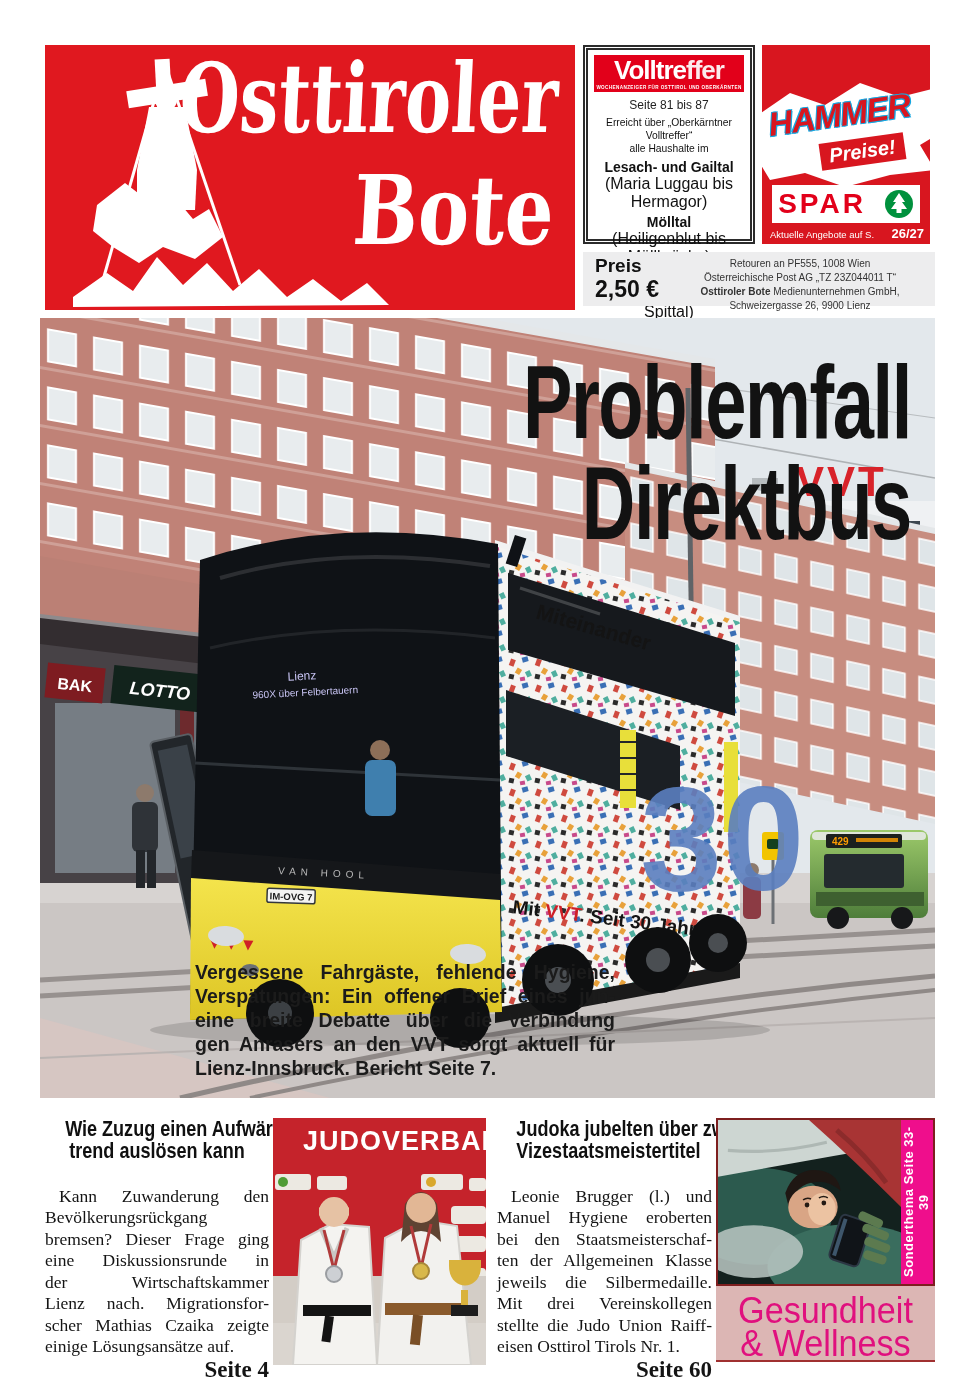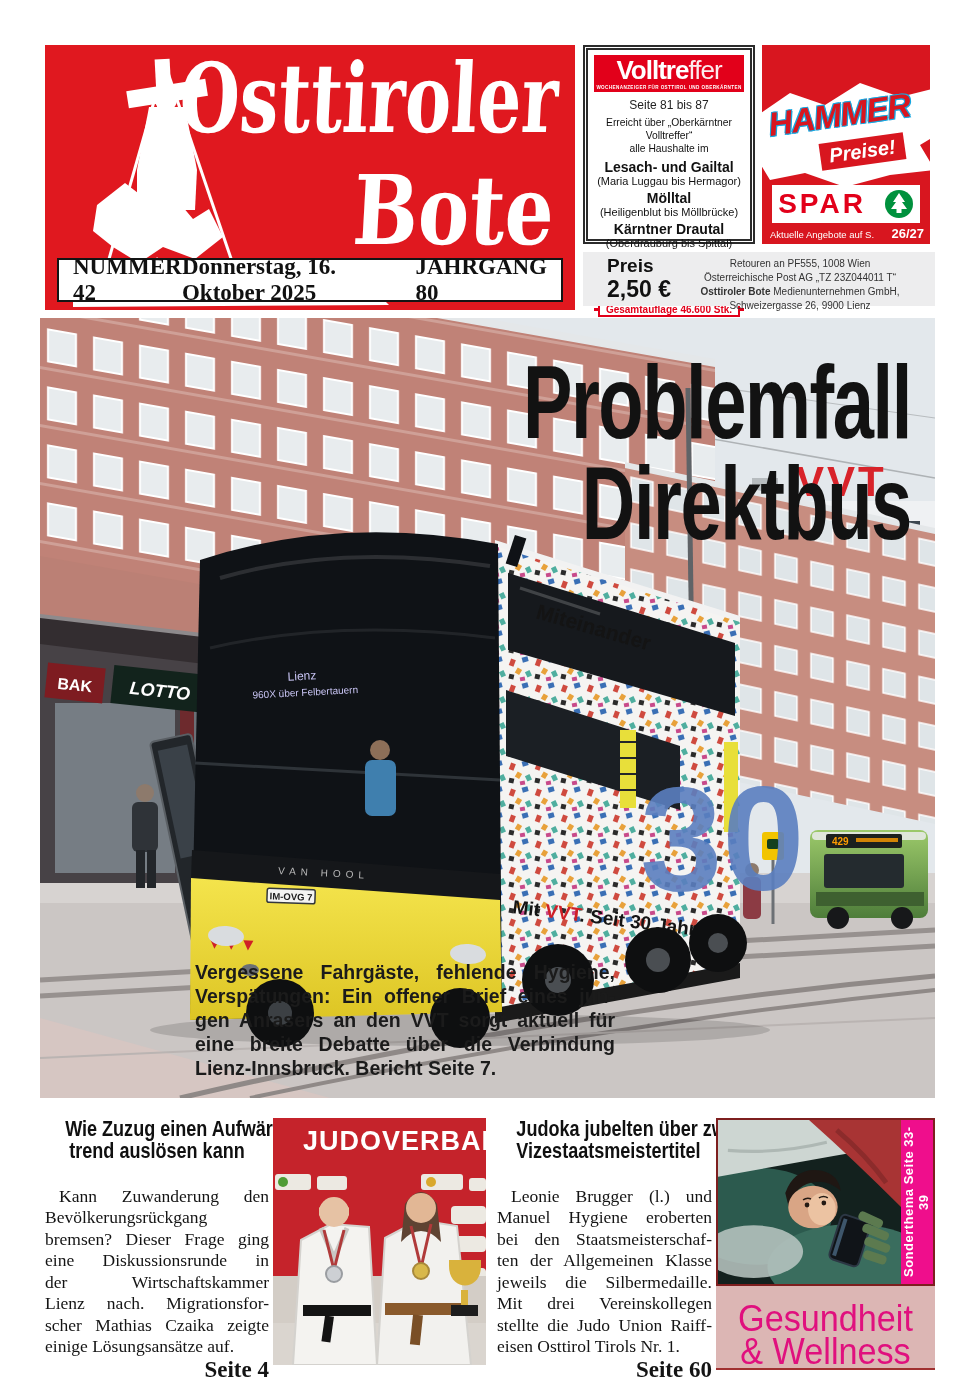--- a/index.html
+++ b/index.html
@@ -18,26 +18,26 @@
          transform-origin:right top;}
   .datebar{position:absolute;left:12px;right:12px;bottom:8px;height:40px;background:#fff;
            border:2px solid #141414;display:flex;align-items:center;justify-content:space-between;
            padding:0 14px;font-family:"Liberation Serif",serif;font-weight:bold;font-size:23px;color:#111;}
 
   
   .vtbox{left:583px;top:45px;width:172px;height:199px;background:#fff;border:5px double #2b2b2b;
          box-sizing:border-box;text-align:center;padding:5px 4px 3px;}
   .vt-logo{background:#e2001a;color:#fff;margin:0 2px;padding:2px 2px 2px;}
   .vt-logo-main{font-size:26px;font-weight:bold;line-height:1;letter-spacing:-1px;}
-  .vt-logo-main .lt{font-weight:normal;opacity:.92;}
+  .vt-logo-main .lt{font-weight:bold;opacity:.92;}
   .vt-tag{font-size:4.6px;letter-spacing:.4px;font-weight:bold;margin-top:2px;white-space:nowrap;}
   .vt-pages{margin-top:6px;font-size:12px;color:#222;}
   .vt-reach{margin-top:5px;font-size:10.3px;line-height:1.25;color:#111;}
   .vt-rn{font-weight:bold;font-size:14px;margin-top:3px;color:#111;}
-  .vt-rd{font-size:11px;color:#111;}
+  .vt-rd{font-size:16px;color:#111;}
   .vt-circ{position:relative;margin-top:7px;}
   .vt-circ::before{content:"";position:absolute;left:2px;right:2px;top:50%;border-top:3px solid #e2001a;}
   .vt-circ span{position:relative;background:#fff;border:2px solid #e2001a;color:#e2001a;
                 font-weight:bold;font-size:10px;padding:0 6px;}
 
   
   .sparbox{left:762px;top:45px;width:168px;height:199px;background:#d8161f;overflow:hidden;}
   .splash{position:absolute;left:-12px;top:30px;width:195px;height:115px;}
   .hammer{position:absolute;left:6px;top:50px;width:160px;font-size:33px;font-weight:bold;
           font-style:italic;color:#d8161f;transform:rotate(-8deg);letter-spacing:-1px;
@@ -46,21 +46,21 @@
           font-weight:bold;font-style:italic;padding:2px 9px;transform:rotate(-8deg);}
   .sparrow{position:absolute;left:10px;right:10px;top:140px;height:38px;background:#fff;
            display:flex;align-items:center;justify-content:center;gap:18px;}
   .sparword{color:#e2001a;font-weight:bold;font-size:28px;letter-spacing:3px;}
   .sparfoot{position:absolute;left:8px;right:6px;bottom:3px;display:flex;justify-content:space-between;
             align-items:baseline;color:#fff;font-size:9.5px;}
   .sparfoot b{font-size:13px;}
 
   
   .pricebox{left:583px;top:252px;width:352px;height:54px;background:#ededee;}
-  .price-l{position:absolute;left:24px;top:4px;font-weight:bold;color:#111;}
+  .price-l{position:absolute;left:12px;top:4px;font-weight:bold;color:#111;}
   .price-l .p1{font-size:19px;line-height:1.1;}
   .price-l .p2{font-size:23px;line-height:1.1;}
   .postal{position:absolute;left:86px;right:4px;top:5px;font-size:10px;color:#333;
           line-height:1.4;text-align:center;}
 
   
   .leadphoto{left:40px;top:318px;width:895px;height:780px;overflow:hidden;background:#e6eaed;}
   .leadphoto>svg{position:absolute;inset:0;}
   .leadhead{position:absolute;top:34px;right:24px;text-align:right;color:#121212;font-weight:bold;}
   .leadhead .hl{font-size:103px;line-height:101px;transform:scaleX(.72);transform-origin:right center;
@@ -82,21 +82,21 @@
   .judo{left:273px;top:1118px;width:213px;height:247px;}
   .artright{left:497px;top:1118px;width:215px;}
 
   .wellness{left:716px;top:1118px;width:219px;}
   .w-photo{position:relative;height:164px;border:2px solid #7e1f1f;display:flex;}
   .w-photo svg{flex:1;height:100%;}
   .w-side{width:32px;background:#ef0e8c;color:#fff;font-weight:bold;font-size:13px;
           writing-mode:vertical-rl;transform:rotate(180deg);text-align:center;
           letter-spacing:.5px;padding:4px 0;}
   .w-title{height:66px;background:#dcb6b4;border-bottom:2px solid #a03030;text-align:center;
-           color:#e0107e;font-size:36px;line-height:33px;padding-top:16px;transform-origin:center top;}
+           color:#e0107e;font-size:36px;line-height:33px;padding-top:8px;transform-origin:center top;}
   .w-title div{transform:scaleX(.95);}
 </style>
 </head>
 <body>
 
 <div class="page">
 
   <div class="abs masthead">
     <svg viewBox="0 0 530 265" preserveAspectRatio="none">
       <g fill="#ffffff">
@@ -105,25 +105,20 @@
         <rect x="112" y="14" width="15" height="96" transform="rotate(-3 119 60)"></rect>
         <rect x="82" y="40" width="80" height="17" transform="rotate(-9 122 48)"></rect>
         <circle cx="121" cy="55" r="11"></circle>
         <polygon points="104,62 140,62 152,125 150,165 92,165 92,125"></polygon>
         <polygon points="52,160 80,138 106,158 126,148 148,174 164,164 178,192 150,214 118,202 94,218 68,202 48,186"></polygon>
         <polygon points="28,252 62,228 88,246 112,212 138,240 162,218 188,246 214,224 242,252 268,234 296,256 322,238 344,260 28,262"></polygon>
       </g>
     </svg>
     <div class="mh-t1">Osttiroler</div>
     <div class="mh-t2">Bote</div>
-    <div class="datebar">
-      <span>NUMMER 42</span>
-      <span>Donnerstag, 16. Oktober 2025</span>
-      <span>JAHRGANG 80</span>
-    </div>
   </div>
 
   <div class="abs vtbox">
     <div class="vt-logo">
       <div class="vt-logo-main"><span>Volltre</span><span class="lt">ffer</span></div>
       <div class="vt-tag">WOCHENANZEIGER FÜR OSTTIROL UND OBERKÄRNTEN</div>
     </div>
     <div class="vt-pages">Seite 81 bis 87</div>
     <div class="vt-reach">
       <div>Erreicht über „Oberkärntner Volltreffer“</div>
@@ -370,22 +365,22 @@
     </svg>
 
     <div class="leadhead">
       <div class="hl">Problemfall</div>
       <div class="hl">Direktbus</div>
     </div>
 
     <div class="leadcap">
       <div class="jline">Vergessene Fahrgäste, fehlende Hygiene,</div>
       <div class="jline">Verspätungen: Ein offener Brief eines jun-</div>
+      <div class="jline">eine breite Debatte über die Verbindung</div>
       <div class="jline">gen Anrasers an den VVT sorgt aktuell für</div>
-      <div class="jline">eine breite Debatte über die Verbindung</div>
       <div class="jline last">Lienz-Innsbruck. Bericht Seite 7.</div>
     </div>
   </div>
 
   <div class="abs art artleft">
     <h3>
       <div>Wie Zuzug einen Aufwärts-</div>
       <div>trend auslösen kann</div>
     </h3>
     <div class="body">

